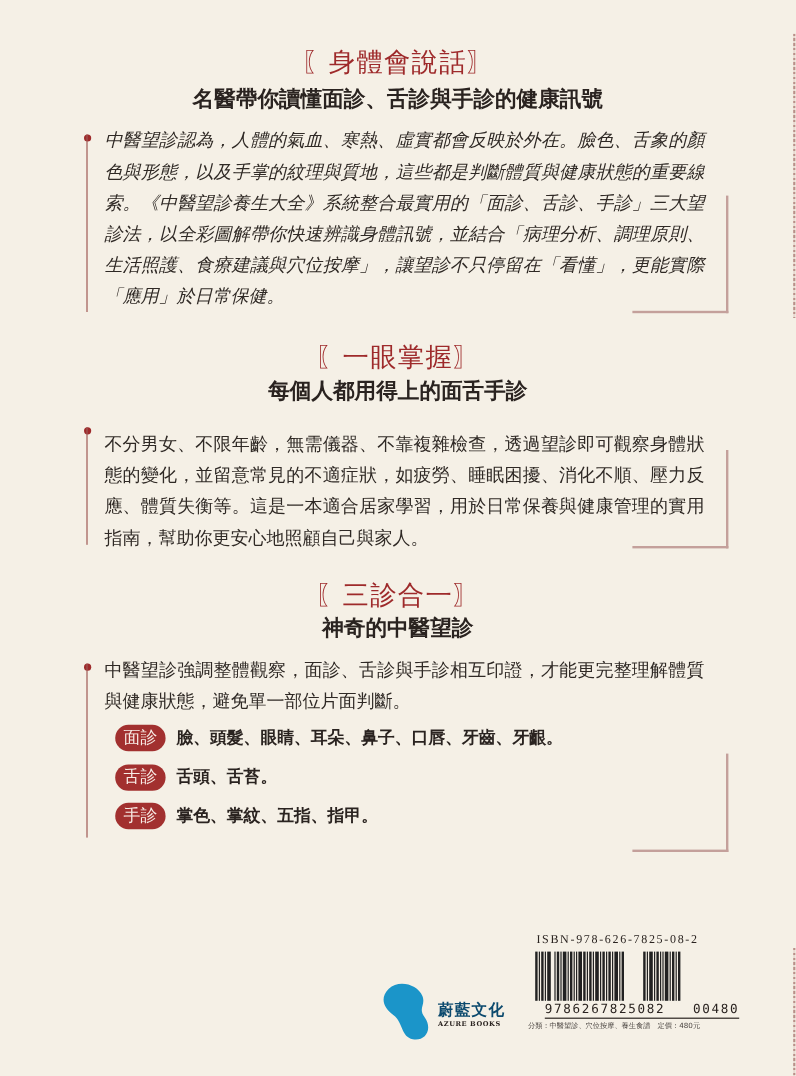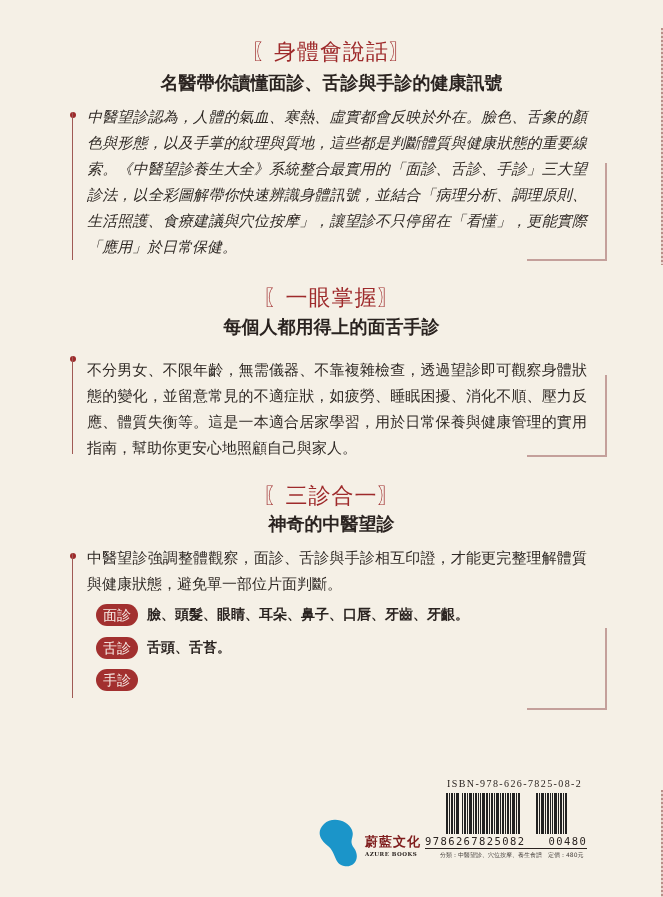--- a/index.html
+++ b/index.html
@@ -41,31 +41,31 @@
   .pill {
     background:#a2302f; color:#f8ece6; border-radius:12px;
     font-size:14px; padding:0 7px; height:22px; line-height:22px;
     margin-right:9px;
   }
   .tag-text {
     font-family:"DejaVu Sans","Liberation Sans",sans-serif; font-weight:bold;
     font-size:14px; color:#2a2320;
   }
   .logo { position:absolute; left:318px; top:818px; }
-  .logo-cn { position:absolute; left:365px; top:833px; font-size:13px; font-weight:bold; color:#7f1d1d; letter-spacing:1px; }
+  .logo-cn { position:absolute; left:365px; top:833px; font-size:13px; font-weight:bold; color:#0c4a6e; letter-spacing:1px; }
   .logo-en { position:absolute; left:365px; top:851px; font-size:5.5px; font-weight:bold; color:#2a2320; letter-spacing:0.5px; }
   .isbn-text {
     position:absolute; left:447px; top:778px; font-family:Liberation Serif, serif;
     font-size:10px; letter-spacing:1.4px; color:#2a2320;
   }
   .barcode { position:absolute; left:446px; top:793px; width:176px; height:41px; display:flex; align-items:stretch; }
   .barcode span { display:block; background:#222; margin-right:1px; }
   .barcode .gap { background:transparent; }
   .bar-digits {
-    position:absolute; left:425px; top:835px; font-family:"DejaVu Sans Mono","Liberation Mono",monospace;
+    position:absolute; left:454px; top:835px; font-family:"DejaVu Sans Mono","Liberation Mono",monospace;
     font-size:10.5px; letter-spacing:1.4px; color:#2a2320;
     border-bottom:1px solid #2a2320; padding-bottom:1px;
   }
   .classify {
     position:absolute; left:440px; top:851px; font-family:"DejaVu Sans","Liberation Sans",sans-serif;
     font-size:6px; color:#4a4440; white-space:nowrap;
   }
 </style>
 </head>
 <body>
@@ -102,20 +102,21 @@
   <div class="tag-row" style="top:603px;">
     <span class="pill">面診</span>
     <span class="tag-text">臉、頭髮、眼睛、耳朵、鼻子、口唇、牙齒、牙齦。</span>
   </div>
   <div class="tag-row" style="top:636px;">
     <span class="pill">舌診</span>
     <span class="tag-text">舌頭、舌苔。</span>
   </div>
   <div class="tag-row" style="top:668px;">
     <span class="pill">手診</span>
+    <span class="tag-text">掌色、掌紋、五指、指甲。</span>
   </div>
 </div>
 
 <div class="logo">
   <svg width="44" height="50" viewBox="0 0 44 50">
     <path d="M6 6 C14 -2 30 2 34 12 C37 20 30 22 36 30 C43 40 36 50 26 48 C16 46 18 34 10 28 C2 22 -2 14 6 6 Z" fill="#1b95c9"></path>
   </svg>
 </div>
 <div class="logo-cn">蔚藍文化</div>
 <div class="logo-en">AZURE BOOKS</div>

